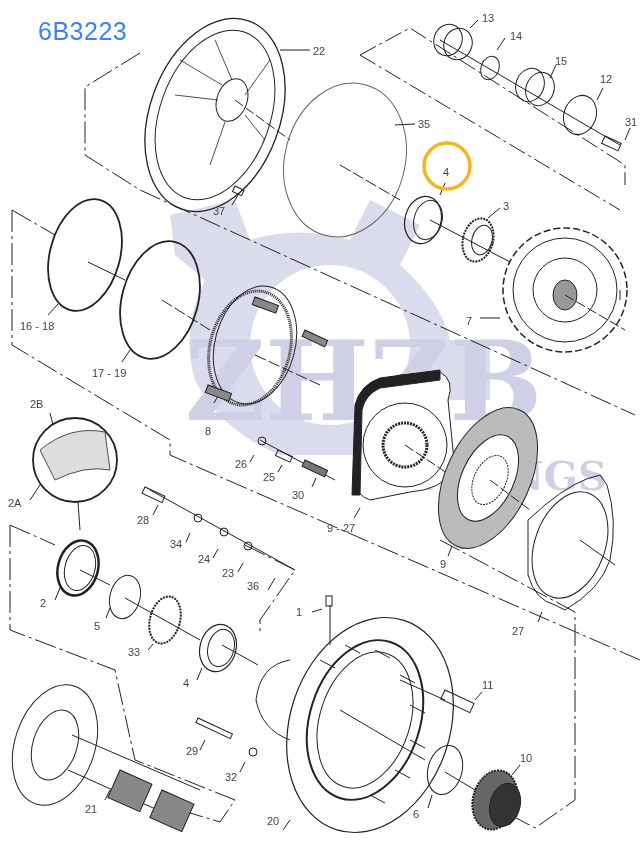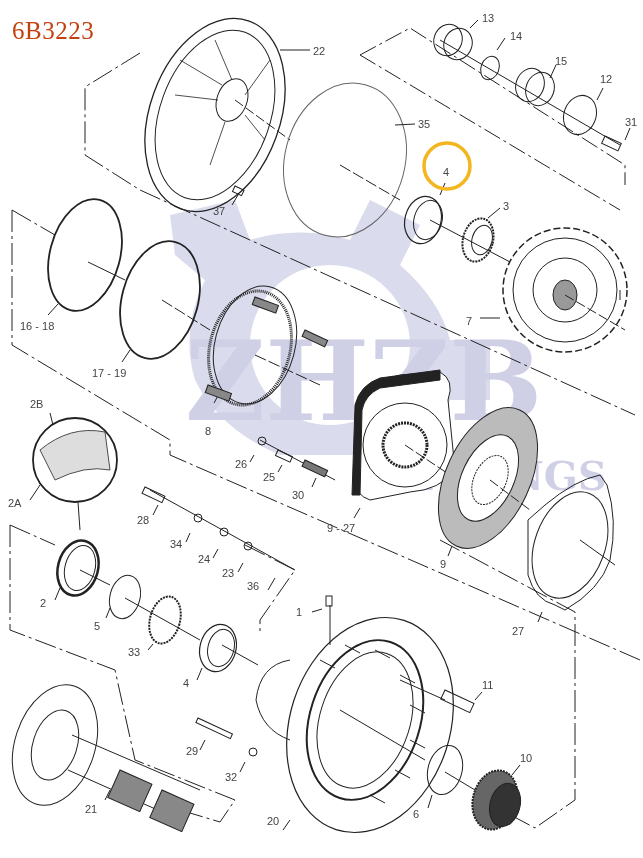--- a/index.html
+++ b/index.html
@@ -1,19 +1,19 @@
 <!DOCTYPE html>
 <html><head>
 <meta charset="utf-8">
 <style>
   html, body { margin:0; padding:0; background:#ffffff; }
   body { width:643px; height:858px; position:relative; overflow:hidden; font-family:"Liberation Sans", sans-serif; }
   #diagram { position:absolute; left:0; top:0; width:643px; height:858px; }
   .part-label { font-family:"Liberation Sans", sans-serif; font-size:11px; fill:#444; }
-  .title { position:absolute; left:12px; top:17px; font-family:Liberation Serif, serif; font-size:25px; color:#c2410c; letter-spacing:0.5px; }
+  .title { position:absolute; left:38px; top:17px; font-family:Liberation Sans, sans-serif; font-size:25px; color:#3b82f6; letter-spacing:0.5px; }
   .wm-text { font-family:"DejaVu Serif", serif; font-weight:bold; fill:#cfd0e6; }
 </style>
 </head>
 <body>
 
 <div class="title">6B3223</div>
 
 <svg id="diagram" viewBox="0 0 643 858" xmlns="http://www.w3.org/2000/svg">
 
   <g fill="#d6d7ea">

